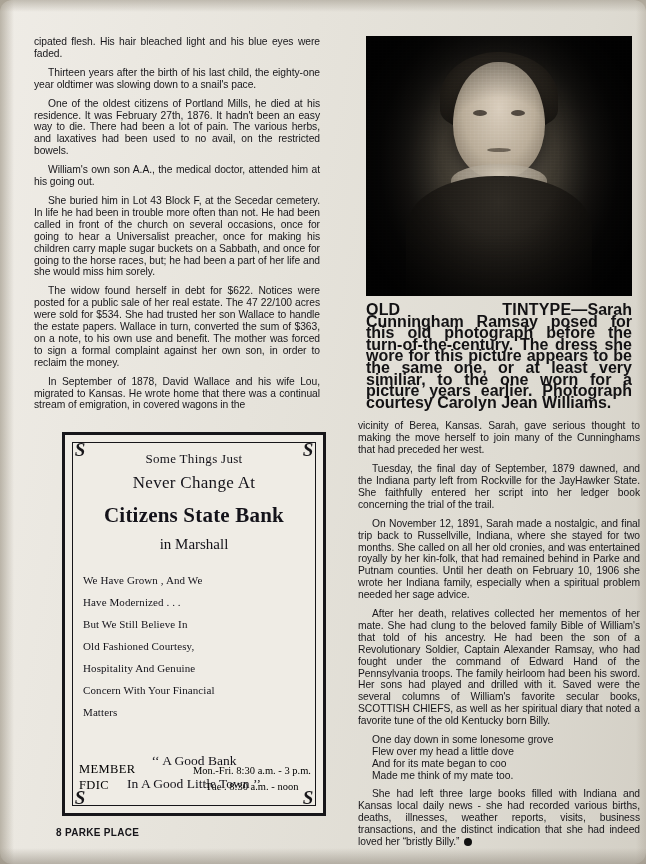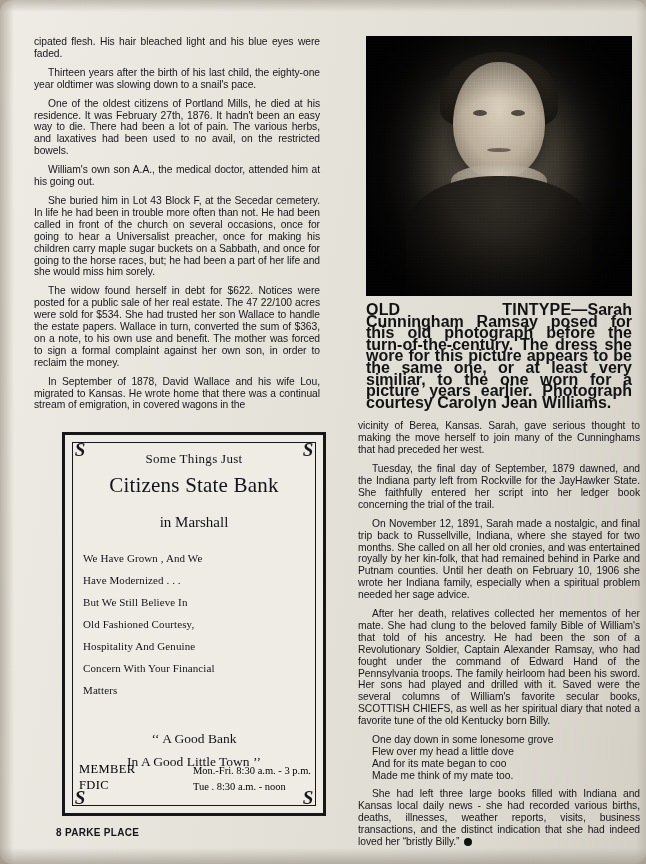--- a/index.html
+++ b/index.html
@@ -223,23 +223,23 @@
   }
   .ad-l2 {
     font-family: "Liberation Serif", serif;
     font-size: 17px;
     letter-spacing: .3px;
     margin-bottom: 10px;
   }
   .ad-name {
     font-family: "Liberation Serif", serif;
     font-size: 21px;
-    font-weight: normal;
+    font-weight: bold;
     letter-spacing: .2px;
-    margin-bottom: 16px;
+    margin-bottom: 8px;
   }
   .ad-city {
     font-family: "Liberation Serif", serif;
     font-size: 15px;
     margin-bottom: 16px;
   }
   .ad-line {
     font-family: "Liberation Serif", serif;
     font-size: 11px;
     line-height: 22px;
@@ -259,21 +259,21 @@
     left: 14px;
     right: 12px;
     bottom: 18px;
     display: flex;
     justify-content: space-between;
     align-items: flex-start;
     font-family: "Liberation Serif", serif;
     font-size: 12.5px;
   }
   .ad-footer .left { text-align: left; line-height: 16px; letter-spacing: .4px; }
-  .ad-footer .right { text-align: left; line-height: 16px; font-size: 10.5px; padding-top: 2px; }
+  .ad-footer .right { text-align: center; line-height: 16px; font-size: 10.5px; padding-top: 2px; }
 
   .page-foot {
     position: absolute;
     left: 56px;
     bottom: 26px;
     font-family: "Liberation Sans", sans-serif;
     font-size: 10px;
     font-weight: bold;
     letter-spacing: .3px;
     color: #16151a;
@@ -299,20 +299,21 @@
   </div>
 
   <div class="ad">
     <div class="ad-inner"></div>
     <span class="corner tl">S</span>
     <span class="corner tr">S</span>
     <span class="corner bl">S</span>
     <span class="corner br">S</span>
     <div class="ad-content">
       <div class="ad-l1">Some Things Just</div>
+      <div class="ad-l2">Never Change At</div>
       <div class="ad-name">Citizens State Bank</div>
       <div class="ad-city">in Marshall</div>
       <div class="ad-line">We Have Grown , And We</div>
       <div class="ad-line">Have Modernized . . .</div>
       <div class="ad-line">But We Still Believe In</div>
       <div class="ad-line">Old Fashioned Courtesy,</div>
       <div class="ad-line">Hospitality And Genuine</div>
       <div class="ad-line">Concern With Your Financial</div>
       <div class="ad-line">Matters</div>
       <div class="ad-quote">‘‘ A Good Bank</div>

